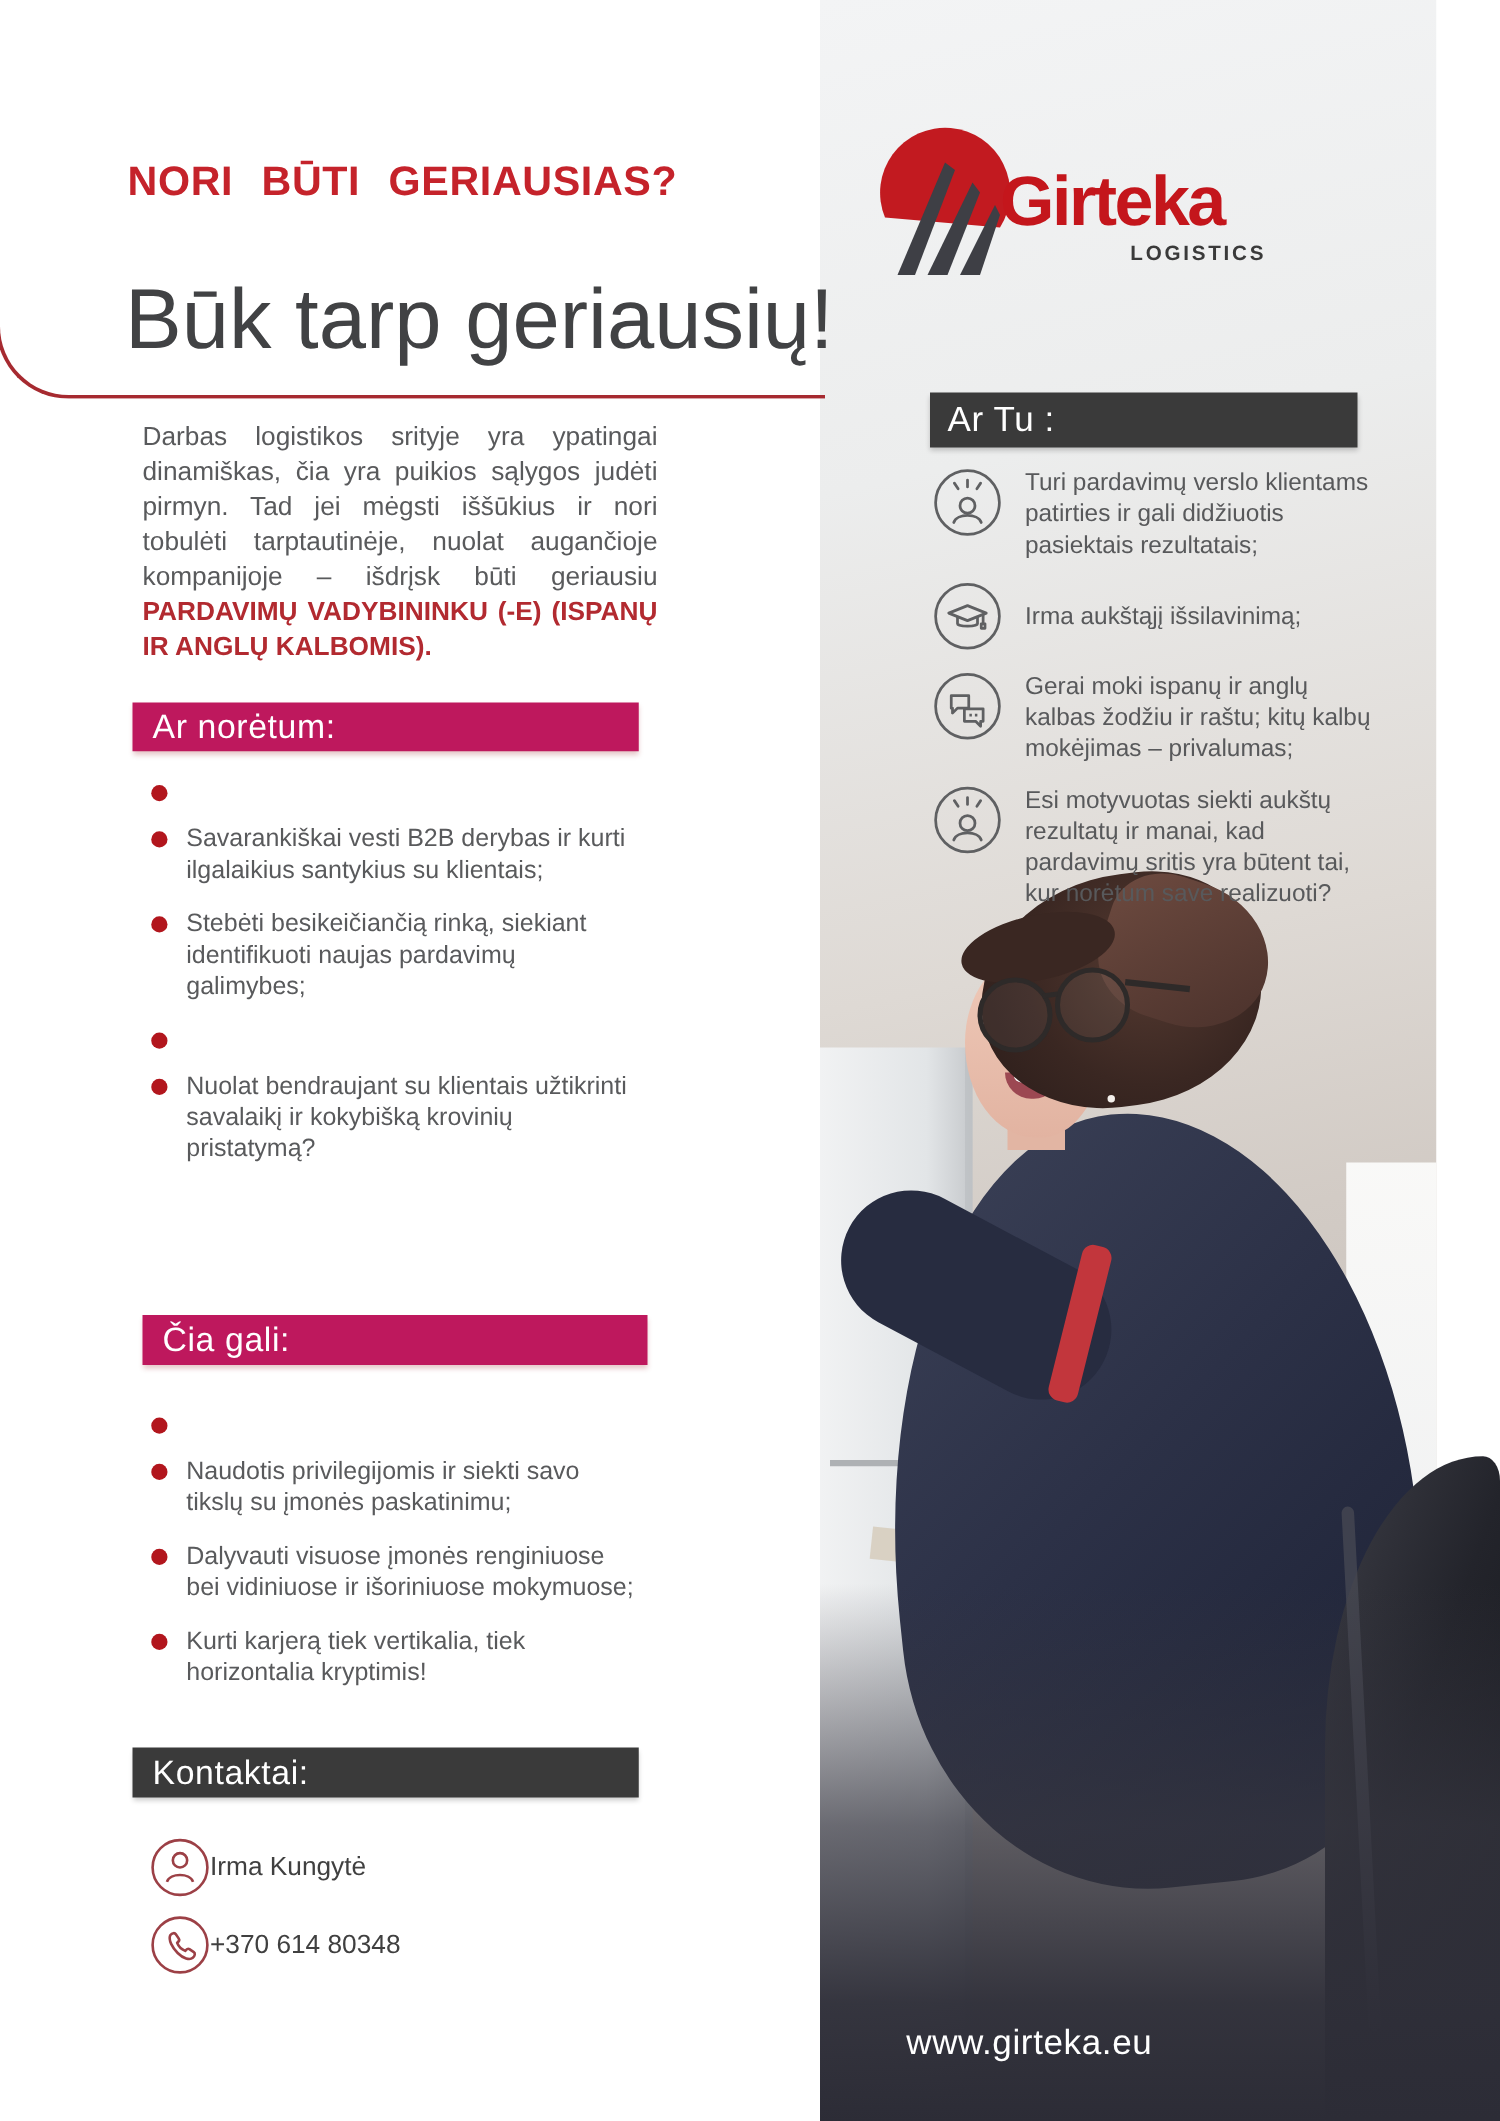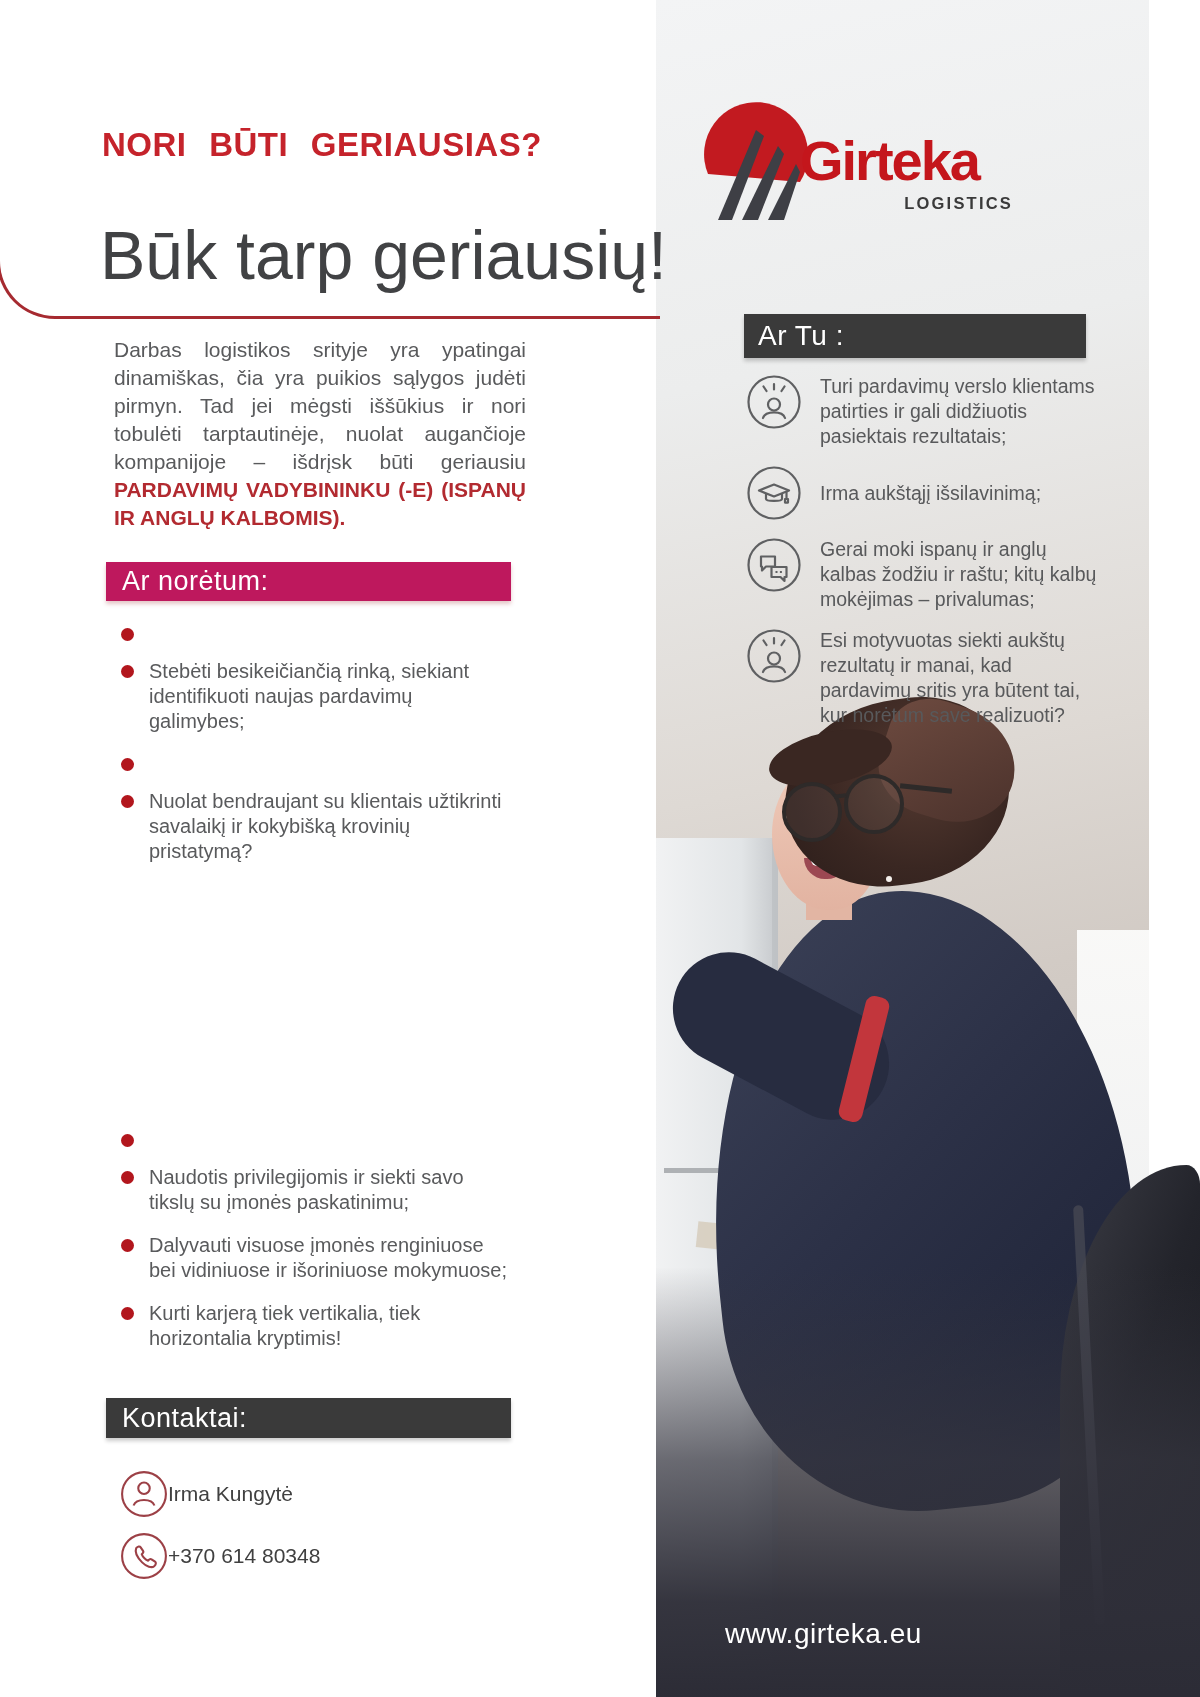--- a/index.html
+++ b/index.html
@@ -137,31 +137,38 @@
 
   <div class="bar red bar1">
     <span>Ar norėtum:</span>
   </div>
   <div class="list list1">
     <div class="li">
         <span class="dot"></span>
       </div>
     <div class="li">
         <span class="dot"></span>
+        <span class="litext">Savarankiškai vesti B2B derybas ir kurti ilgalaikius santykius su klientais;</span>
+      </div>
+    <div class="li">
+        <span class="dot"></span>
         <span class="litext">Stebėti besikeičiančią rinką, siekiant identifikuoti naujas pardavimų galimybes;</span>
       </div>
     <div class="li">
         <span class="dot"></span>
       </div>
     <div class="li">
         <span class="dot"></span>
         <span class="litext">Nuolat bendraujant su klientais užtikrinti savalaikį ir kokybišką krovinių pristatymą?</span>
       </div>
   </div>
 
+  <div class="bar red bar2">
+    <span>Čia gali:</span>
+  </div>
   <div class="list list2">
     <div class="li">
         <span class="dot"></span>
       </div>
     <div class="li">
         <span class="dot"></span>
         <span class="litext">Naudotis privilegijomis ir siekti savo tikslų su įmonės paskatinimu;</span>
       </div>
     <div class="li">
         <span class="dot"></span>

